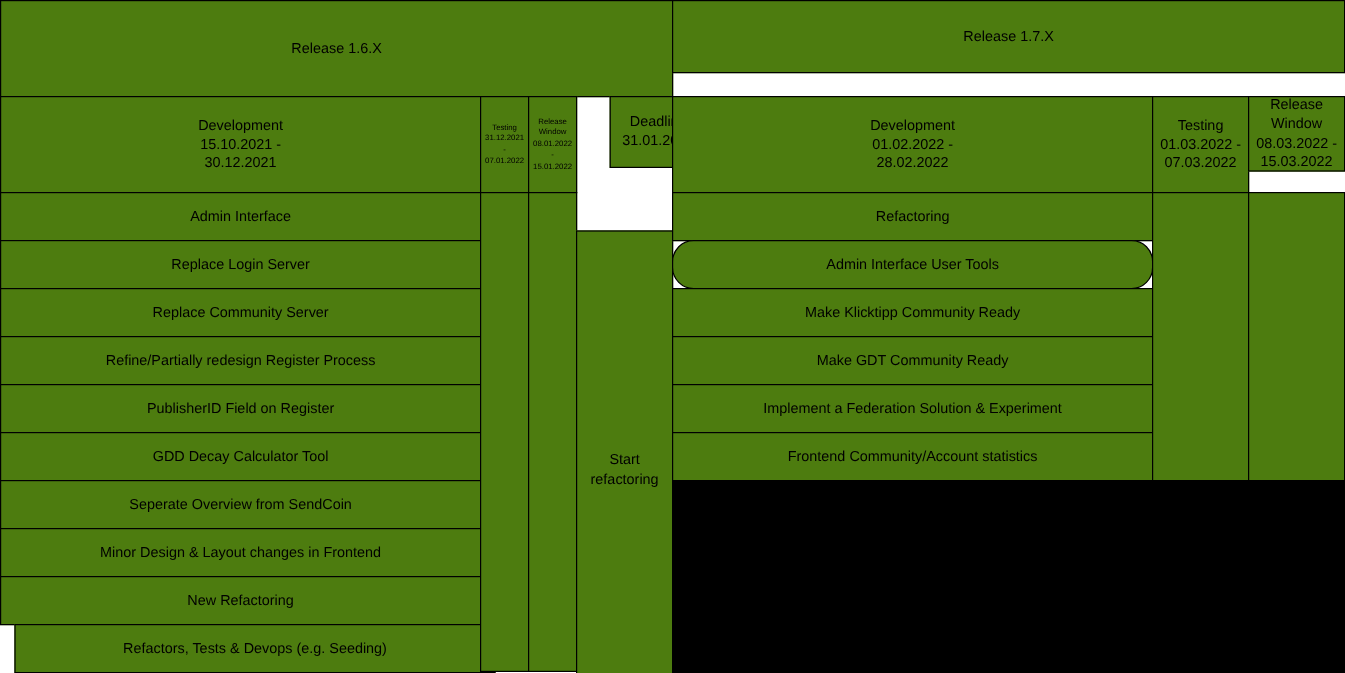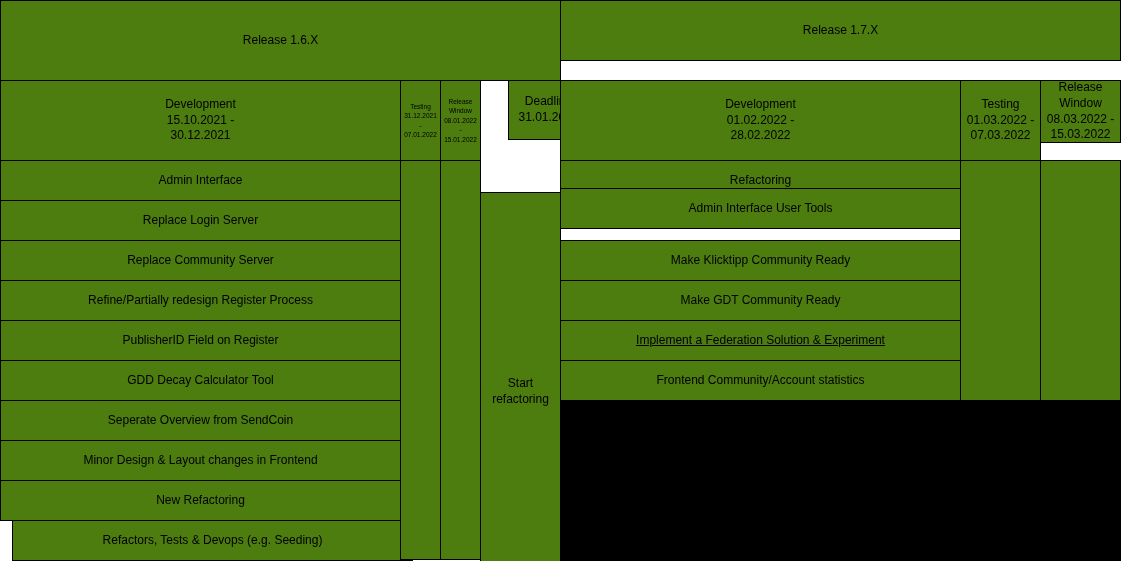--- a/index.html
+++ b/index.html
@@ -57,22 +57,22 @@
   .lr9 { top: 520px; margin-left: 12px; }
 
   
   .t-r   { left: 560px; top: 0;   width: 561px; height: 61px; }
   .dh-r  { left: 560px; top: 80px; width: 401px; height: 81px; }
   .th-r  { left: 960px; top: 80px; width: 81px; height: 81px; }
   .rh-r  { left: 1040px; top: 80px; width: 81px; height: 63px; }
   .tb-r  { left: 960px; top: 160px; width: 81px; height: 241px; }
   .rb-r  { left: 1040px; top: 160px; width: 81px; height: 241px; }
   .row-r { left: 560px; width: 401px; height: 41px; }
-  .rr0 { top: 160px; } .rr1 { top: 188px; } .rr2 { top: 240px; text-align: center; }
-  .rr3 { top: 280px; } .rr4 { top: 320px; text-decoration: underline; } .rr5 { top: 360px; }
+  .rr0 { top: 160px; } .rr1 { top: 200px; border-radius: 18px; } .rr2 { top: 240px; text-align: center; }
+  .rr3 { top: 280px; } .rr4 { top: 320px; } .rr5 { top: 360px; }
 
   .blk { left: 560px; top: 400px; width: 561px; height: 161px; }
 </style>
 </head>
 <body>
 
 <div id="canvas">
 
   <div class="cell t-l">Release 1.6.X</div>
 

